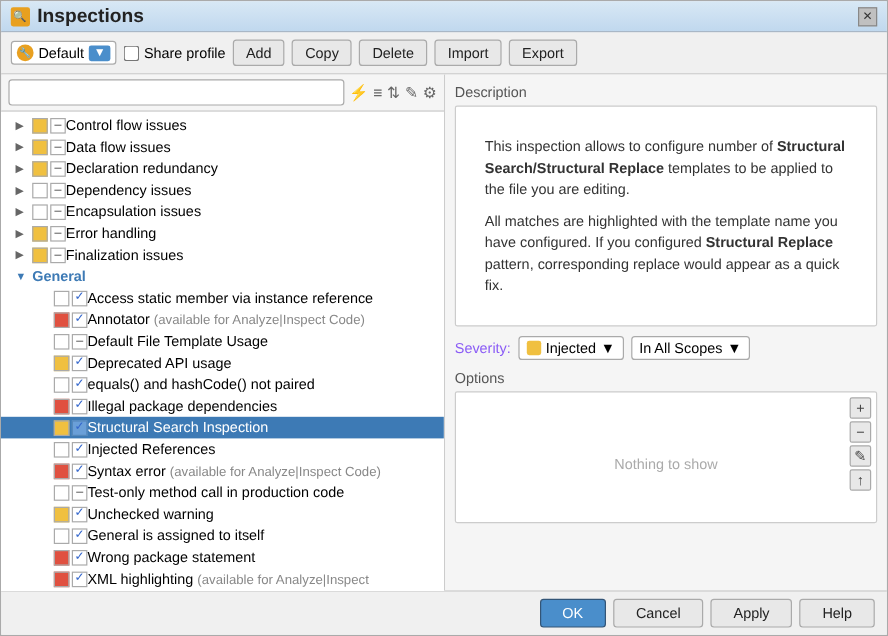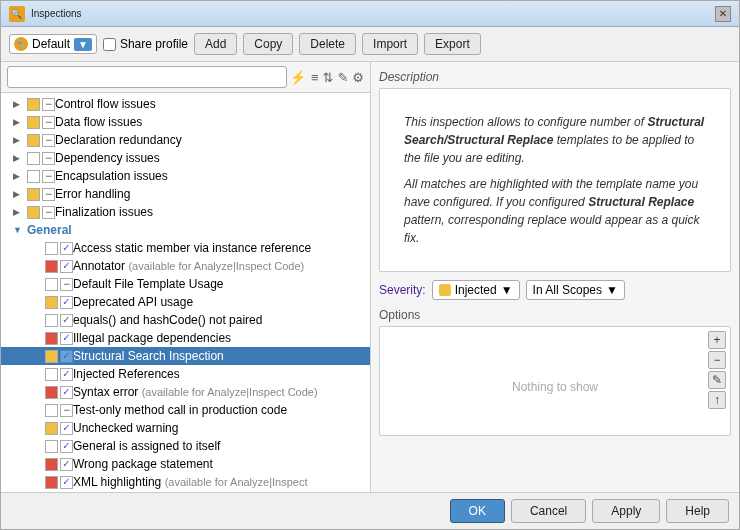--- a/index.html
+++ b/index.html
@@ -43,22 +43,22 @@
       background: #e8a020;
       border-radius: 2px;
       display: flex;
       align-items: center;
       justify-content: center;
       font-size: 9px;
       color: white;
       font-weight: bold;
     }
     .title-text {
-      font-size: 10px;
-      font-weight: normal;
+      font-size: 16px;
+      font-weight: bold;
       color: #222;
     }
     .close-btn {
       width: 16px;
       height: 16px;
       background: #c0c0c0;
       border: 1px solid #888;
       cursor: pointer;
       display: flex;
       align-items: center;
@@ -225,21 +225,20 @@
     .right-panel {
       flex: 1;
       display: flex;
       flex-direction: column;
       padding: 8px;
       background: #f5f5f5;
       overflow-y: auto;
     }
     .description-section {
       margin-bottom: 8px;
-      font-style: italic;
     }
     .section-label {
       font-size: 12px;
       color: #555;
       margin-bottom: 4px;
     }
     .description-box {
       background: white;
       border: 1px solid #ccc;
       border-radius: 2px;
@@ -250,21 +249,21 @@
     }
     .desc-text b { font-weight: bold; }
     .severity-row {
       display: flex;
       align-items: center;
       gap: 6px;
       margin-bottom: 8px;
     }
     .severity-label {
       font-size: 12px;
-      color: #4c1d95;
+      color: #8b5cf6;
     }
     .severity-select {
       display: flex;
       align-items: center;
       background: white;
       border: 1px solid #aaa;
       border-radius: 3px;
       padding: 2px 6px;
       gap: 4px;
       cursor: pointer;

